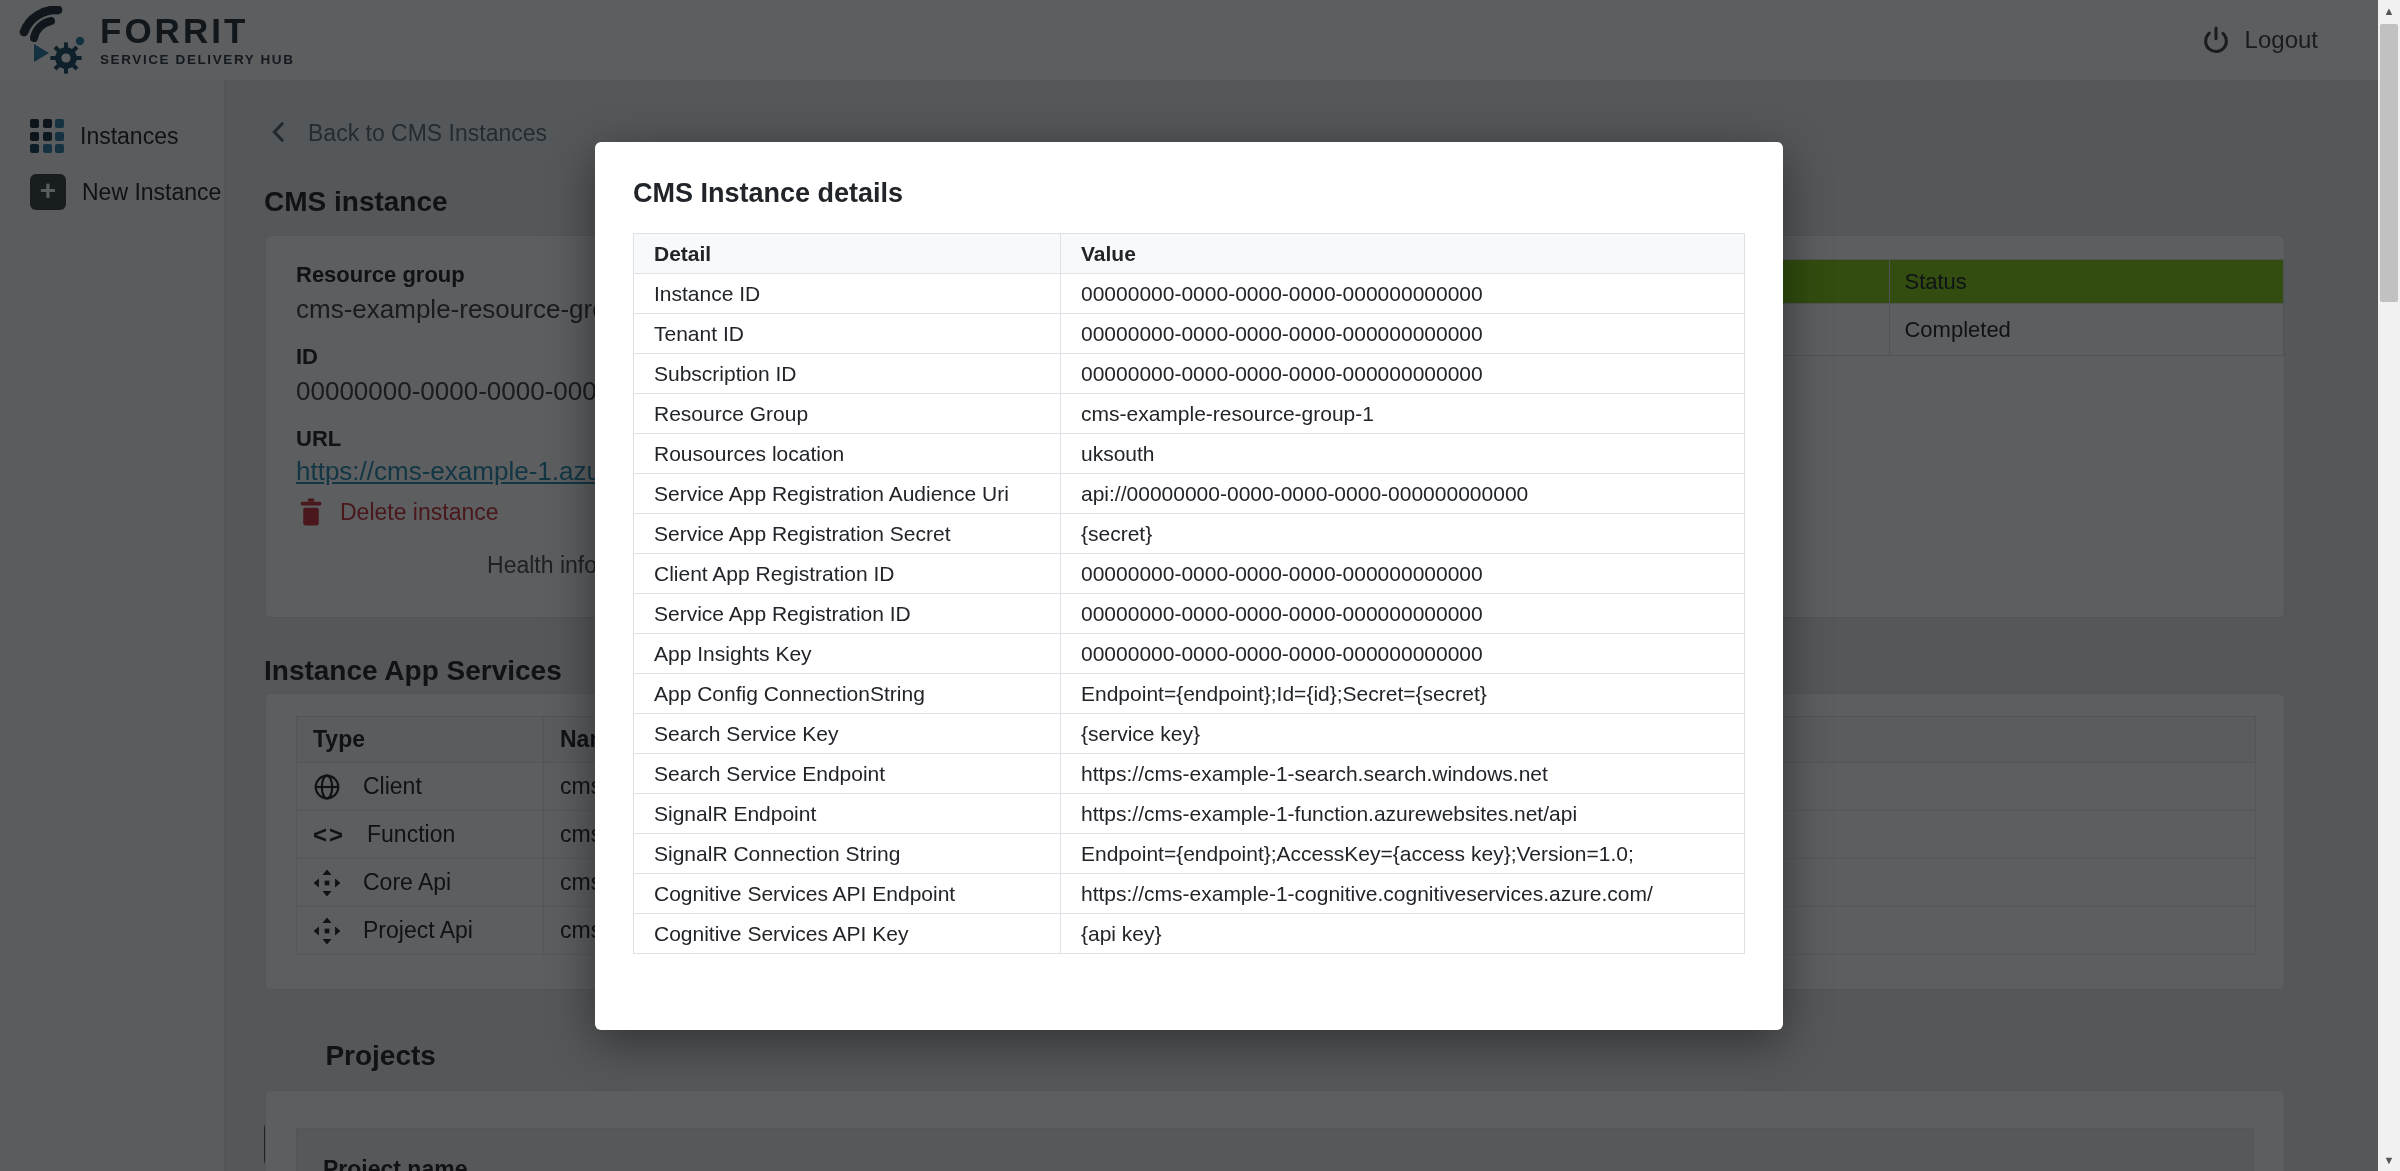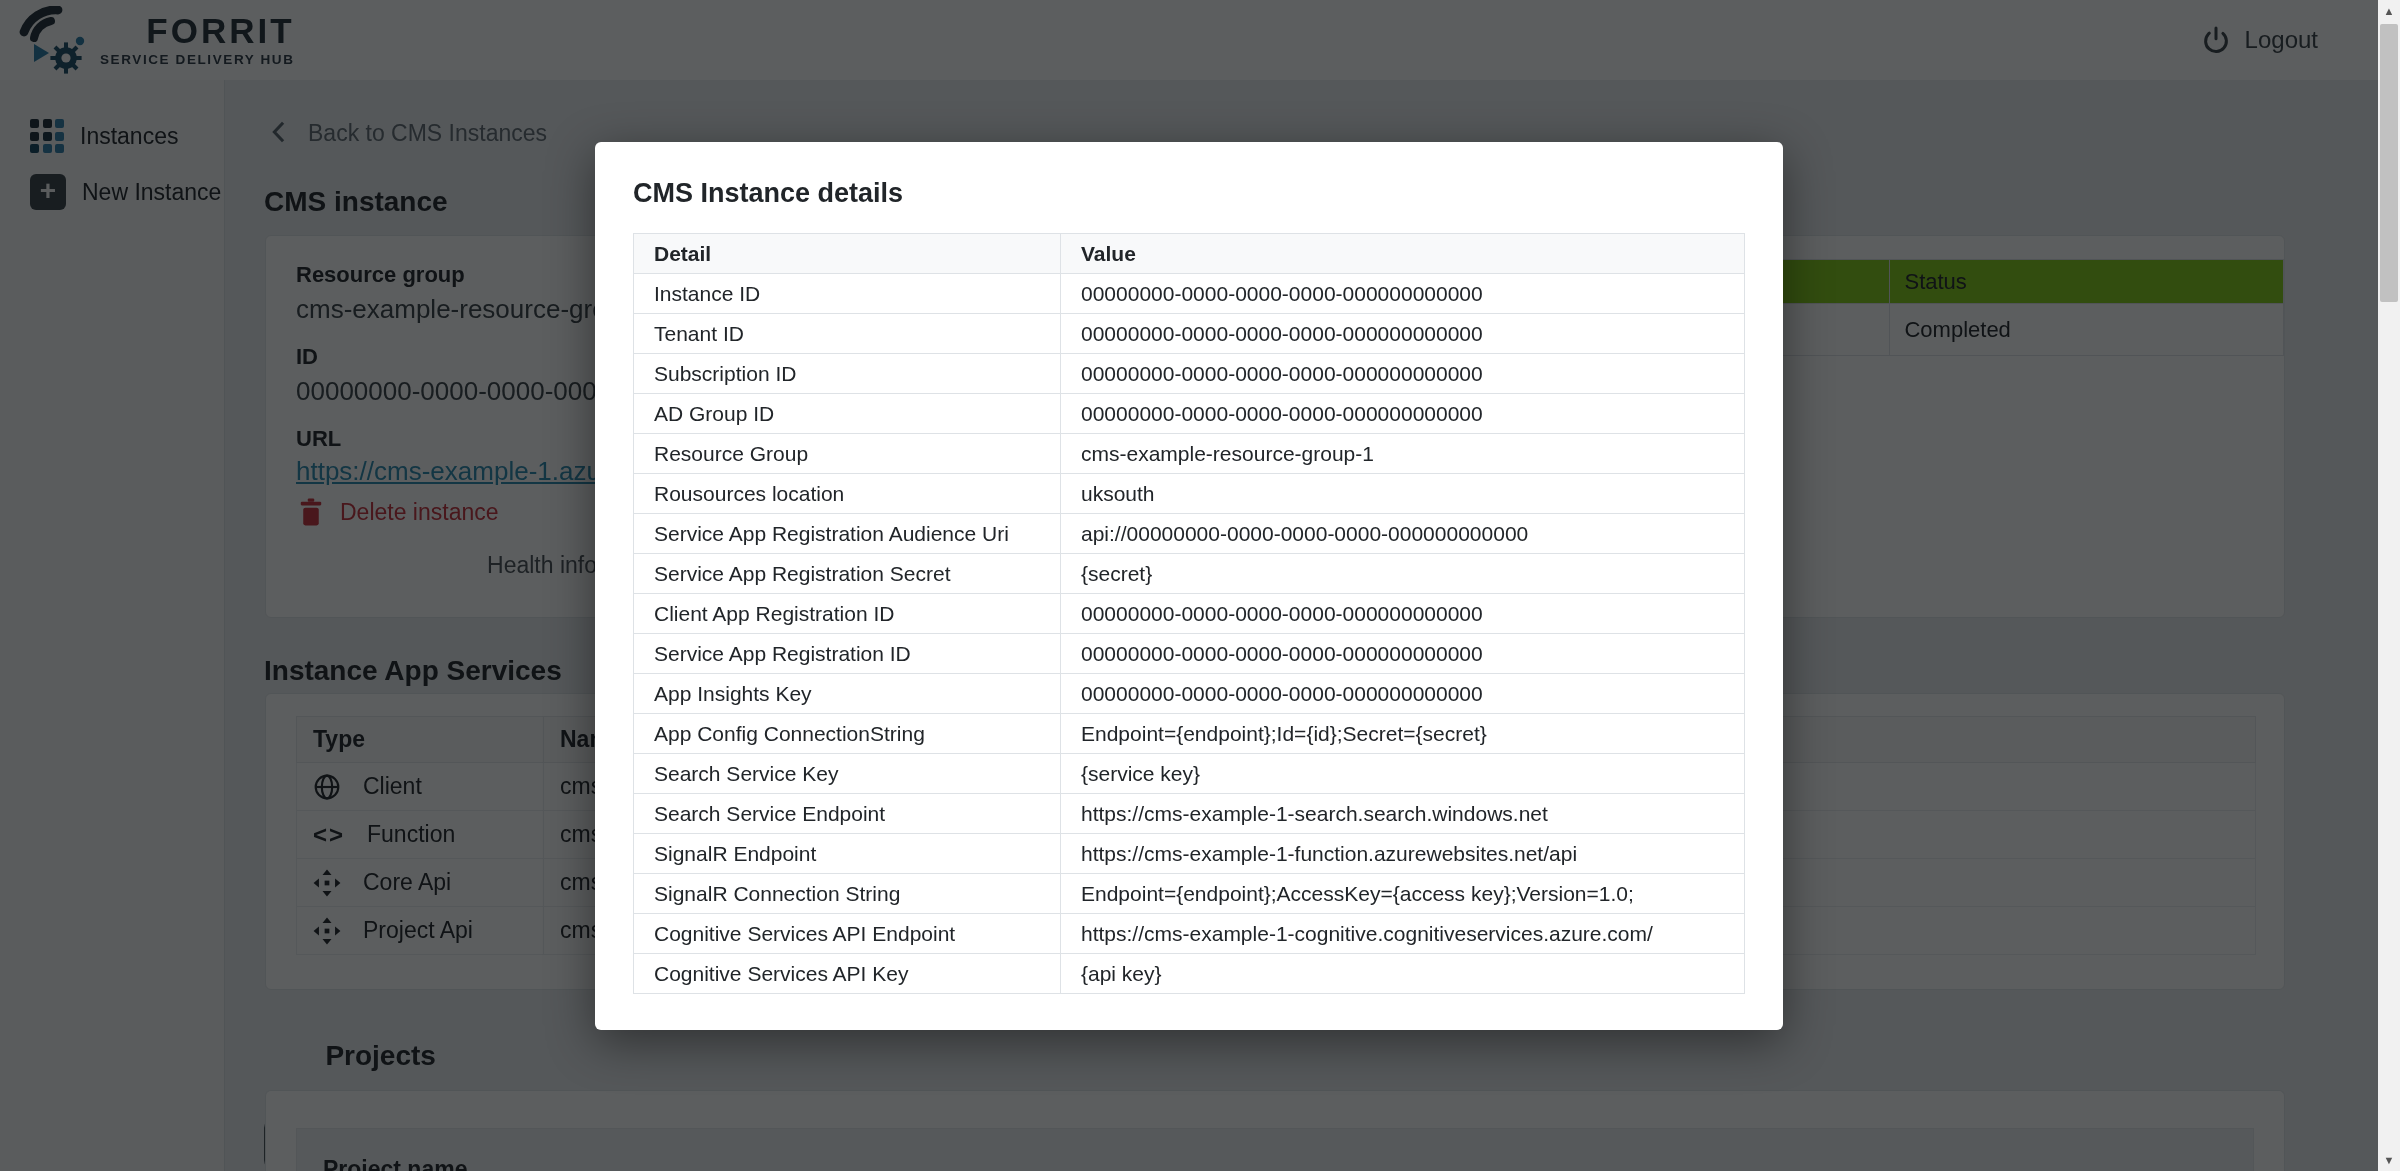--- a/index.html
+++ b/index.html
@@ -4,21 +4,21 @@
 <style>
   * { box-sizing: border-box; margin: 0; padding: 0; }
   html,body { background:#222; }
   #screen {
     position: relative; width: 2400px; height: 1171px; overflow: hidden;
     font-family: "Liberation Sans", sans-serif; background:#e9ecef; color:#212529;
   }
   
   .header { position:absolute; left:0; top:0; width:2378px; height:80px; background:#fff; z-index:1; }
   .logo { position:absolute; left:18px; top:6px; display:flex; align-items:center; gap:6px; }
-  .logo-text { display:flex; flex-direction:column; justify-content:center;align-items:flex-end; }
+  .logo-text { display:flex; flex-direction:column; justify-content:center; }
   .logo-title { font-size:35px; font-weight:bold; letter-spacing:3px; color:#232f3a; line-height:1; }
   .logo-sub { font-size:13.5px; font-weight:bold; letter-spacing:1.6px; color:#2c3844; margin-top:4px; }
   .logout { position:absolute; right:60px; top:0; height:80px; display:flex; align-items:center; gap:14px;
             font-size:24px; color:#3a4147; cursor:pointer; }
   
   .sidebar { position:absolute; left:0; top:80px; width:225px; bottom:0; background:#f8f9fa;
              border-right:1px solid #dde1e4; z-index:1; padding-top:28px; }
   .side-item { height:56px; display:flex; align-items:center; gap:16px; padding-left:30px;
                font-size:23px; color:#212529; cursor:pointer; }
   .grid-icon { display:grid; grid-template-columns:repeat(3,9px); grid-template-rows:repeat(3,9px); gap:3.5px; }
@@ -300,24 +300,20 @@
           </tr>
       <tr>
             <td>Tenant ID</td>
             <td>00000000-0000-0000-0000-000000000000</td>
           </tr>
       <tr>
             <td>Subscription ID</td>
             <td>00000000-0000-0000-0000-000000000000</td>
           </tr>
       <tr>
-            <td>AD Group ID</td>
-            <td>00000000-0000-0000-0000-000000000000</td>
-          </tr>
-      <tr>
             <td>Resource Group</td>
             <td>cms-example-resource-group-1</td>
           </tr>
       <tr>
             <td>Rousources location</td>
             <td>uksouth</td>
           </tr>
       <tr>
             <td>Service App Registration Audience Uri</td>
             <td>api://00000000-0000-0000-0000-000000000000</td>

